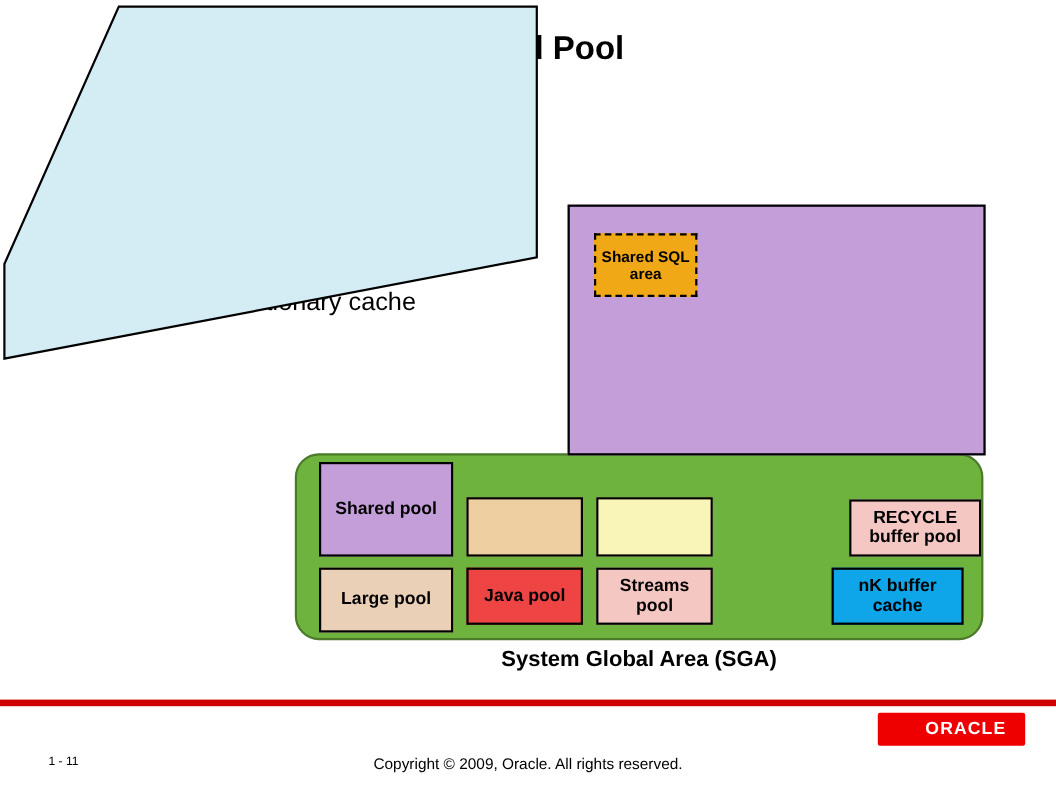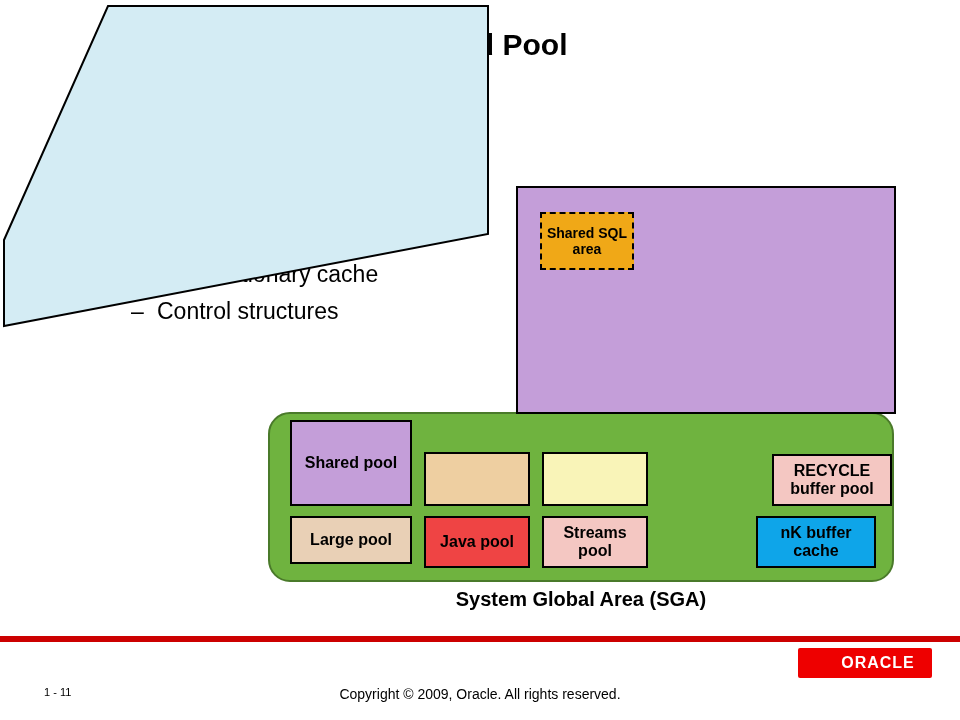--- a/index.html
+++ b/index.html
@@ -16,21 +16,21 @@
   .b2::before { content: "–"; position: absolute; left: 36px; top: 0; color: #000; }
   .b3 { position: relative; padding-left: 94px; font-size: 19px; margin: 2px 0; }
   .b3::before { content: "—"; position: absolute; left: 70px; top: 0; color: #000; font-size: 14px; }
 
   
   .sga { position: absolute; left: 268px; top: 412px; width: 626px; height: 170px; background: #6fb33f; border: 2px solid #4a7a2a; border-radius: 22px; }
   .sga-label { position: absolute; left: 268px; top: 588px; width: 626px; text-align: center; font-weight: bold; font-size: 20px; }
 
   .pool { position: absolute; border: 2px solid #000; font-weight: bold; font-size: 16px; text-align: center; display: flex; align-items: center; justify-content: center; line-height: 1.15; padding: 2px; }
   .shared-pool { left: 290px; top: 420px; width: 122px; height: 86px; background: #c49ed9; z-index: 5; }
-  .large-pool  { left: 290px; top: 516px; width: 122px; height: 48px; background: #e9d0b6; }
+  .large-pool  { left: 290px; top: 516px; width: 122px; height: 59px; background: #e9d0b6; }
   .java-pool   { left: 424px; top: 516px; width: 106px; height: 52px; background: #ef4444; }
   .streams-pool{ left: 542px; top: 516px; width: 106px; height: 52px; background: #f4c7c2; }
   .nk-buffer   { left: 756px; top: 516px; width: 120px; height: 52px; background: #0ea5e9; }
   .recycle     { left: 756px; top: 454px; width: 120px; height: 52px; background: #f4c7c2; z-index: 5; margin-left: 16px; }
   .keep-hidden { left: 542px; top: 452px; width: 106px; height: 54px; background: #f9f4b8; border: 2px solid #000; }
   .dbbuff-hidden { left: 424px; top: 452px; width: 106px; height: 54px; background: #eecfa1; border: 2px solid #000; }
   .zoom-svg { position: absolute; left: 0; top: 0; width: 500px; height: 330px; z-index: 1; }
 
   .detail { position: absolute; left: 516px; top: 186px; width: 380px; height: 228px; background: #c49ed9; border: 2px solid #000; z-index: 12; }
   .detail-box { position: absolute; border: 2px solid #000; background: #f0a817; font-weight: bold; font-size: 15px; display: flex; align-items: center; justify-content: center; text-align: center; padding: 4px; }
@@ -52,21 +52,20 @@
 <div class="slide">
 
   <div class="title">Shared Pool</div>
 
   <div class="bullets">
     <div class="b1">Is a portion of the SGA</div>
     <div class="b1">Contains:</div>
     <div class="b2">Library cache</div>
     <div class="b3">Shared SQL area</div>
     <div class="b2">Data dictionary cache</div>
-    <div class="b2">Control structures</div>
   </div>
 
   <div class="sga"></div>
   <div class="sga-label">System Global Area (SGA)</div>
 
   <div class="pool dbbuff-hidden"></div>
   <div class="pool keep-hidden"></div>
 
   <svg class="zoom-svg" viewBox="0 0 500 330">
     <polygon points="4,240 108,6 488,6 488,234 4,326" fill="#d4ecf4" stroke="#000" stroke-width="2"></polygon>

